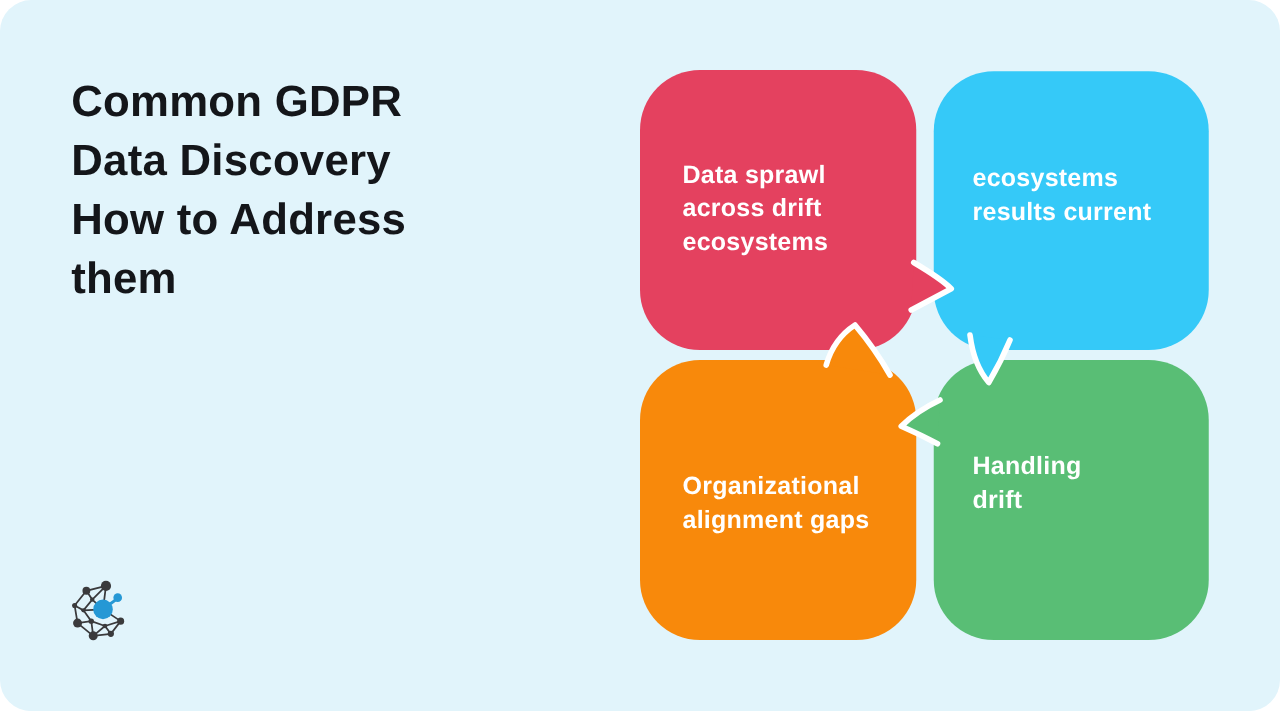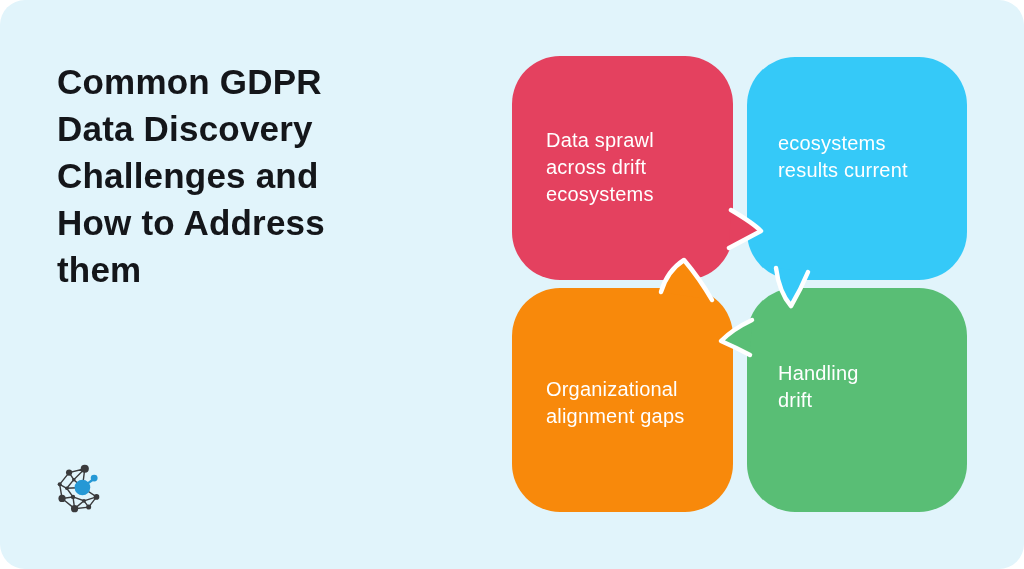--- a/index.html
+++ b/index.html
@@ -38,21 +38,21 @@
     line-height: 47px;
     font-weight: 700;
     letter-spacing: 0.2px;
   }
   .page-title .line { display: block; white-space: nowrap; }
   .bubble-label {
     position: absolute;
     color: var(--bubble_text, #FFFFFF);
     font-size: 20px;
     line-height: 27px;
-    font-weight: 400;
+    font-weight: 700;
     letter-spacing: 0.2px;
   }
   .bubble-label .line { display: block; white-space: nowrap; }
   .label-pink   { left: 546px; top: 127px; }
   .label-cyan   { left: 778px; top: 130px; }
   .label-orange { left: 546px; top: 376px; }
   .label-green  { left: 778px; top: 360px; }
   .logo {
     position: absolute;
     left: 55px; top: 462px;
@@ -86,21 +86,20 @@
 
     <path class="tail fill-pink" d="M 731 210 Q 753 223 761 231 Q 746 239 729 248"></path>
     <path class="tail fill-orange" d="M 661 292 Q 667 271 684 260 Q 700 279 712 300"></path>
     <path class="tail fill-cyan" d="M 776 268 Q 779 292 791 306 Q 801 289 808 272"></path>
     <path class="tail fill-green" d="M 752 320 Q 733 329 721 341 Q 737 348 750 355"></path>
   </svg>
 
   <div class="page-title">
     <span class="line">Common GDPR</span>
     <span class="line">Data Discovery</span>
-    <span class="line">Challenges and</span>
     <span class="line">How to Address</span>
     <span class="line">them</span>
   </div>
 
   <div class="bubble-label label-pink">
     <span class="line">Data sprawl</span>
     <span class="line">across drift</span>
     <span class="line">ecosystems</span>
   </div>
 

